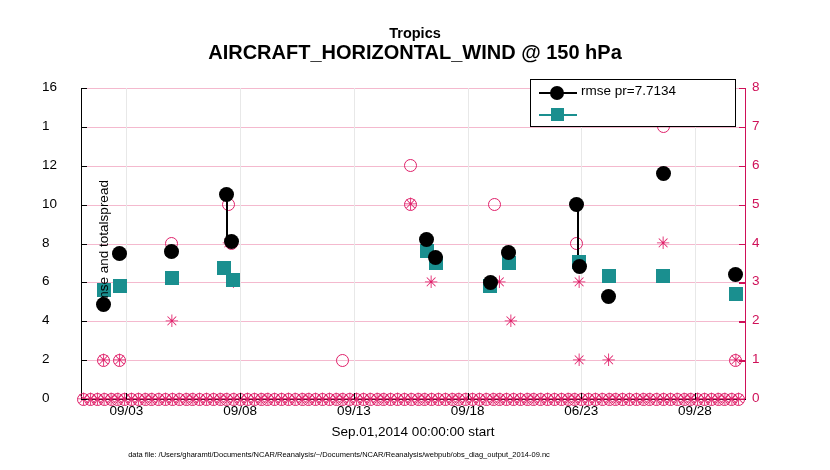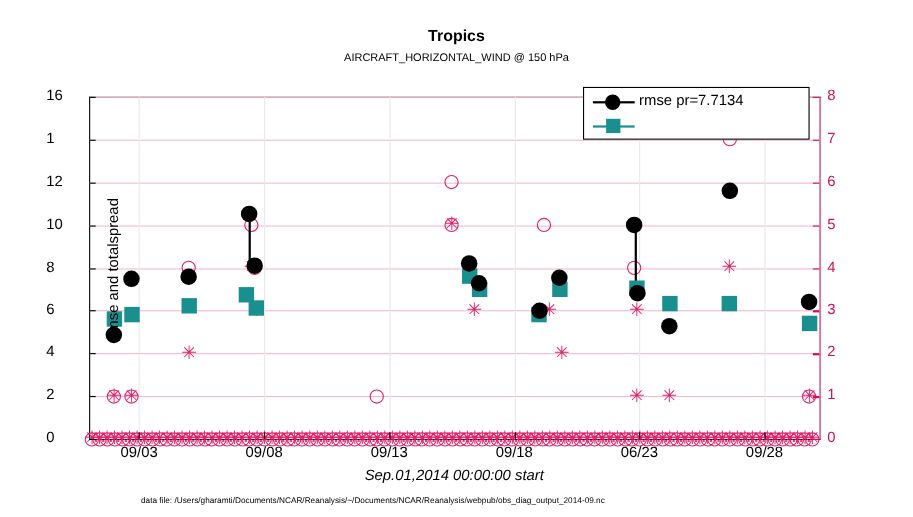--- a/index.html
+++ b/index.html
@@ -28,22 +28,22 @@
     text-align: center;
     pointer-events: none;
   }
   .title-main {
     font-size: 14.5px;
     font-weight: bold;
     color: #000;
     line-height: 19px;
   }
   .title-sub {
-    font-size: 10px;
-    font-weight: normal;
+    font-size: 20px;
+    font-weight: bold;
     color: #000;
     line-height: 19px;
   }
   
   .plot-area {
     position: absolute;
     left: 81px;
     top: 88px;
     width: 664px;
     height: 311px;
@@ -142,21 +142,20 @@
     transform: rotate(-90deg);
   }
   .xlabel {
     position: absolute;
     left: 81px;
     top: 424px;
     width: 664px;
     text-align: center;
     font-size: 13.5px;
     color: #000;
-    font-style: italic;
   }
   .footer {
     position: absolute;
     left: 0;
     top: 450px;
     width: 678px;
     text-align: center;
     font-size: 7.5px;
     color: #000;
   }

